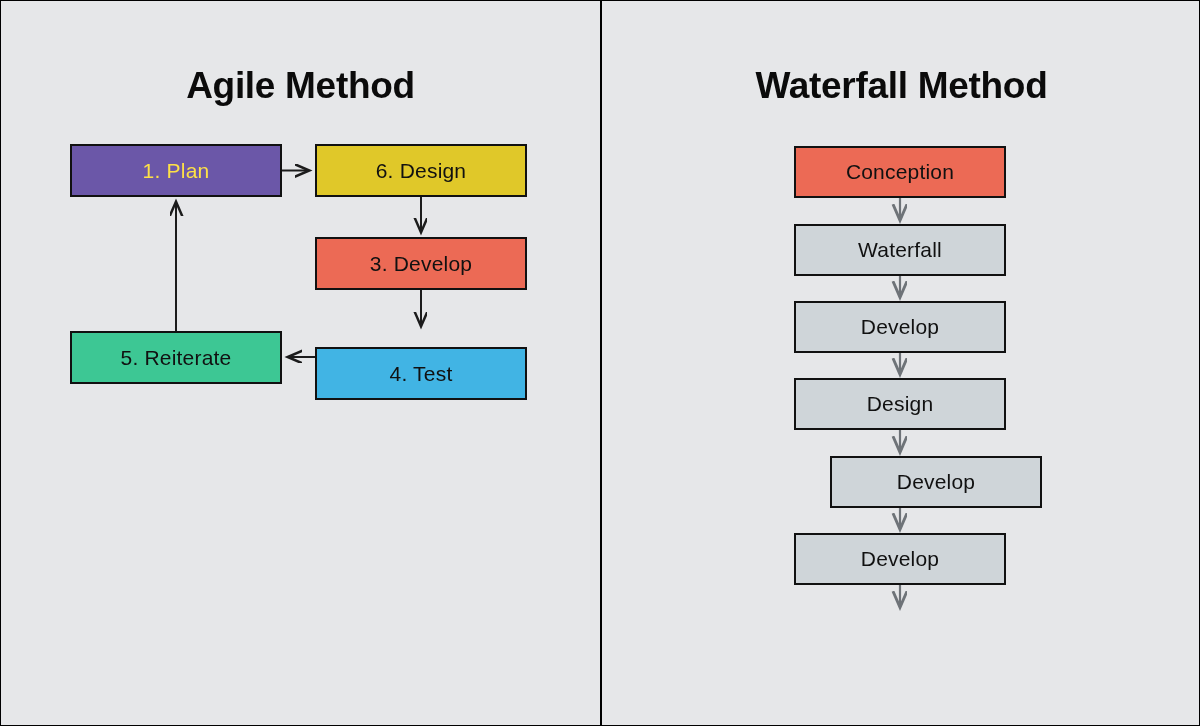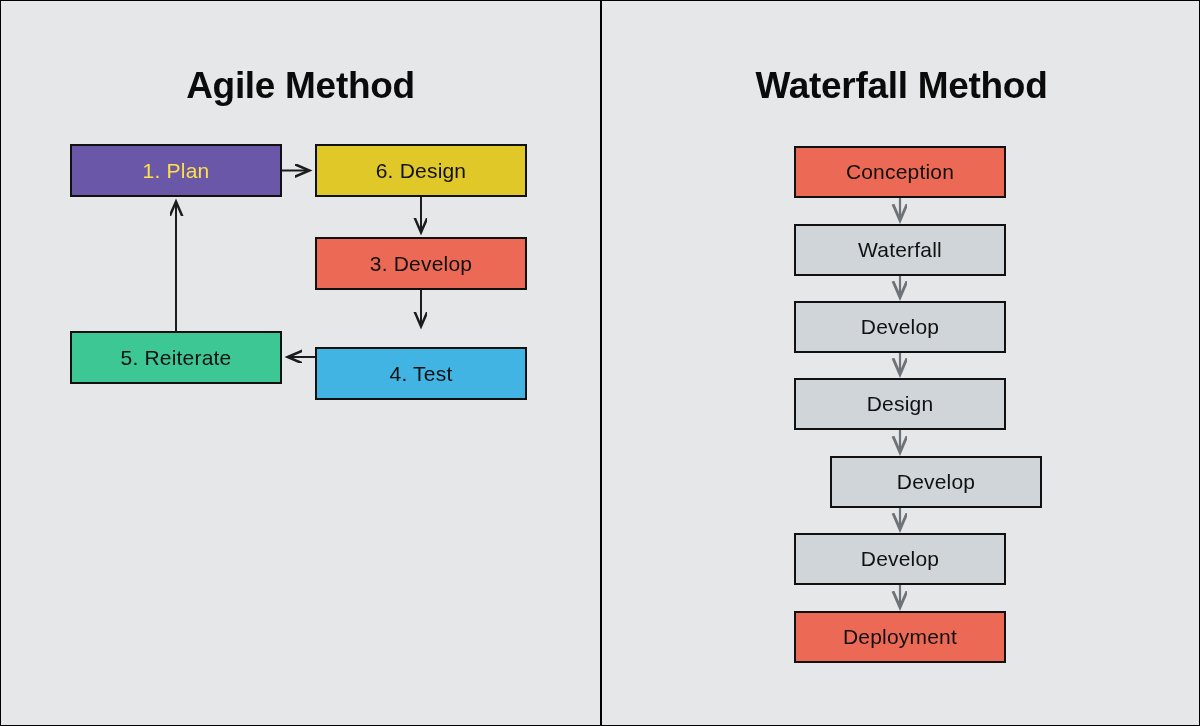--- a/index.html
+++ b/index.html
@@ -197,19 +197,16 @@
     </div>
 
     <div class="node wf-node" id="wf-node-4" style="background:#cfd5d9;margin-left:36px;">
       <span>Develop</span>
     </div>
 
     <div class="node wf-node" id="wf-node-5" style="background:#cfd5d9;">
       <span>Develop</span>
     </div>
 
-    <div class="node wf-node" id="wf-node-6" style="background:#ec6a55;">
-      <span>Deployment</span>
-    </div>
 
   </div>
 
 </div>
 
 </body></html>

